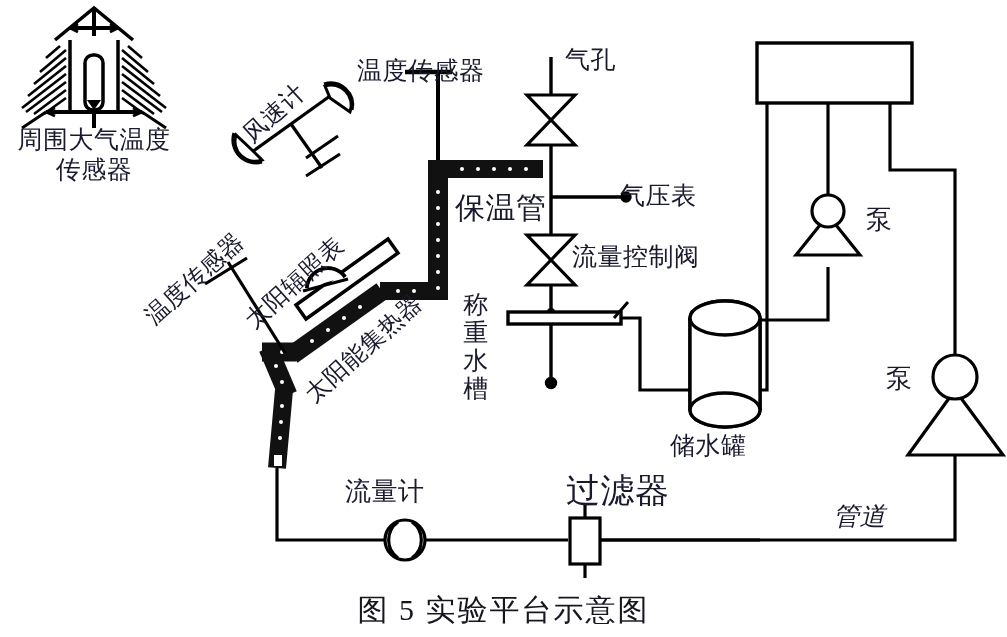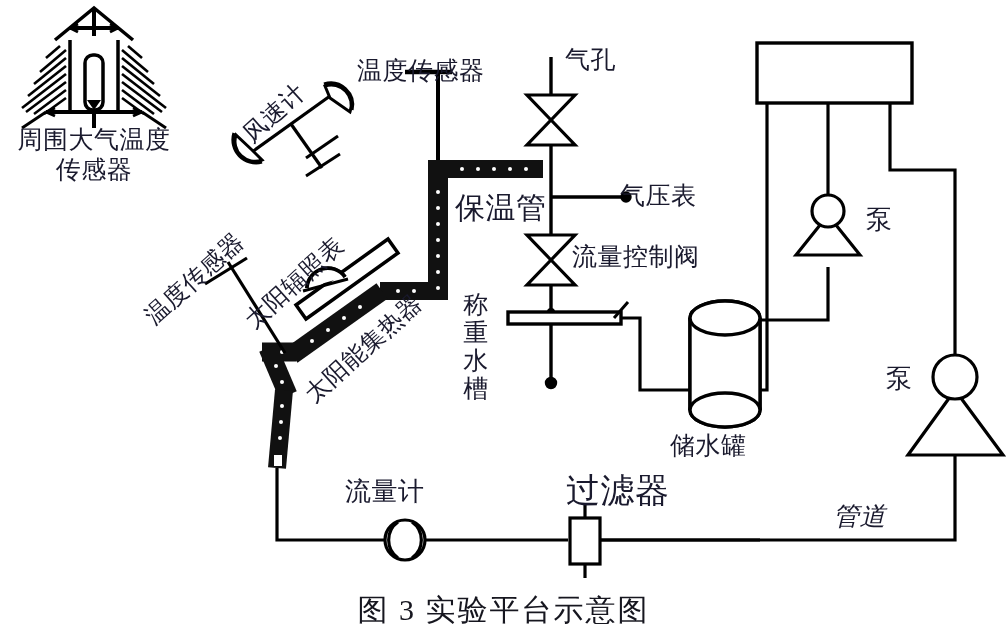--- a/index.html
+++ b/index.html
@@ -297,14 +297,14 @@
   <div class="lbl" style="left:866px;top:206px;font-size:26px;">泵</div>
 
   <div class="lbl" style="left:886px;top:365px;font-size:26px;">泵</div>
 
   <div class="lbl" style="left:345px;top:478px;font-size:26px;font-family:Liberation Serif, serif;">流量计</div>
 
   <div class="lbl" style="left:528px;top:473px;font-size:34px;margin-left:38px;">过滤器</div>
 
   <div class="lbl" style="left:833px;top:503px;font-size:26px;font-style:italic;">管道</div>
 
-  <div class="caption">图 3  实验平台示意图</div>
+  <div class="caption">图 5  实验平台示意图</div>
 </div>
 
 </body></html>

